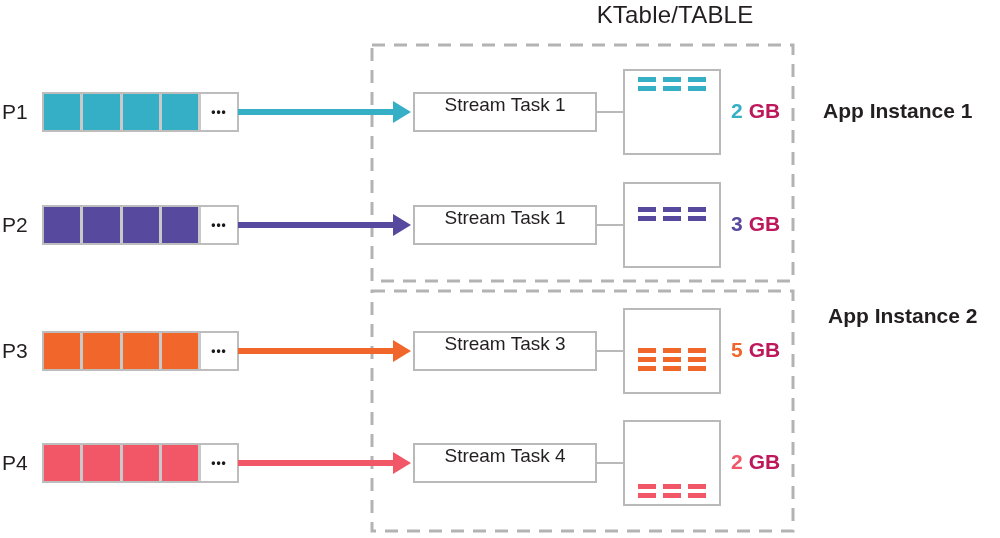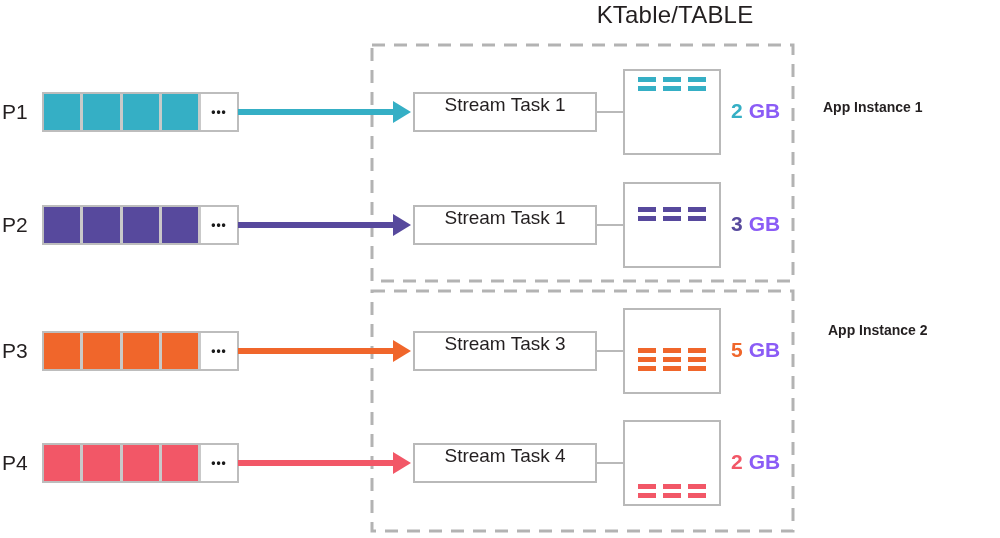--- a/index.html
+++ b/index.html
@@ -4,23 +4,23 @@
 <style>
   html,body{margin:0;padding:0;background:#ffffff;}
   body{font-family:"Liberation Sans", sans-serif;color:#231f20;}
   .canvas{position:relative;width:1000px;height:538px;background:#ffffff;overflow:hidden;}
 
   .title{position:absolute;left:560px;top:1px;width:230px;text-align:center;
          font-size:24px;font-weight:normal;letter-spacing:.2px;}
 
   .boundaries{position:absolute;left:0;top:0;width:1000px;height:538px;}
 
-  .inst-label{position:absolute;font-size:14px;font-weight:bold;white-space:nowrap;}
+  .inst-label{position:absolute;font-size:21px;font-weight:bold;white-space:nowrap;}
   .inst-1{left:823px;top:99px;}
-  .inst-2{left:828px;top:322px;}
+  .inst-2{left:828px;top:304px;}
 
   .row{position:absolute;left:0;width:1000px;height:0;}
 
   .plabel{position:absolute;left:2px;top:-12px;font-size:21px;}
 
   .pbox{position:absolute;left:42px;top:-20px;width:193px;height:36px;
         border:2px solid #bdbdbd;background:#c9c9c9;display:flex;gap:3px;}
   .seg{flex:1;background:var(--c);}
   .more{width:36px;background:#ffffff;display:flex;align-items:center;justify-content:center;}
   .dots{font-size:12px;font-weight:bold;letter-spacing:1px;color:#1a1a1a;line-height:1;}
@@ -42,21 +42,21 @@
   .stripes{position:absolute;left:638px;}
   .srow{display:flex;gap:7px;margin-bottom:4px;}
   .sd{width:18px;height:5px;background:var(--c);}
   .pos-top{top:-35px;}
   .pos-upper{top:-18px;}
   .pos-middle{top:-3px;}
   .pos-bottom{top:21px;}
 
   .gb{position:absolute;left:731px;top:-13px;font-size:21px;font-weight:bold;white-space:nowrap;}
   .gb .num{color:var(--c);margin-right:6px;}
-  .gb .unit{color:#8b5cf6;}
+  .gb .unit{color:#be185d;}
 </style>
 </head>
 <body>
 
 <div class="canvas">
 
   <div class="title">KTable/TABLE</div>
 
   <svg class="boundaries" viewBox="0 0 1000 538" xmlns="http://www.w3.org/2000/svg">
     <rect x="372" y="45" width="421" height="236" fill="none" stroke="#b3b3b3" stroke-width="3" stroke-dasharray="13 9"></rect>

